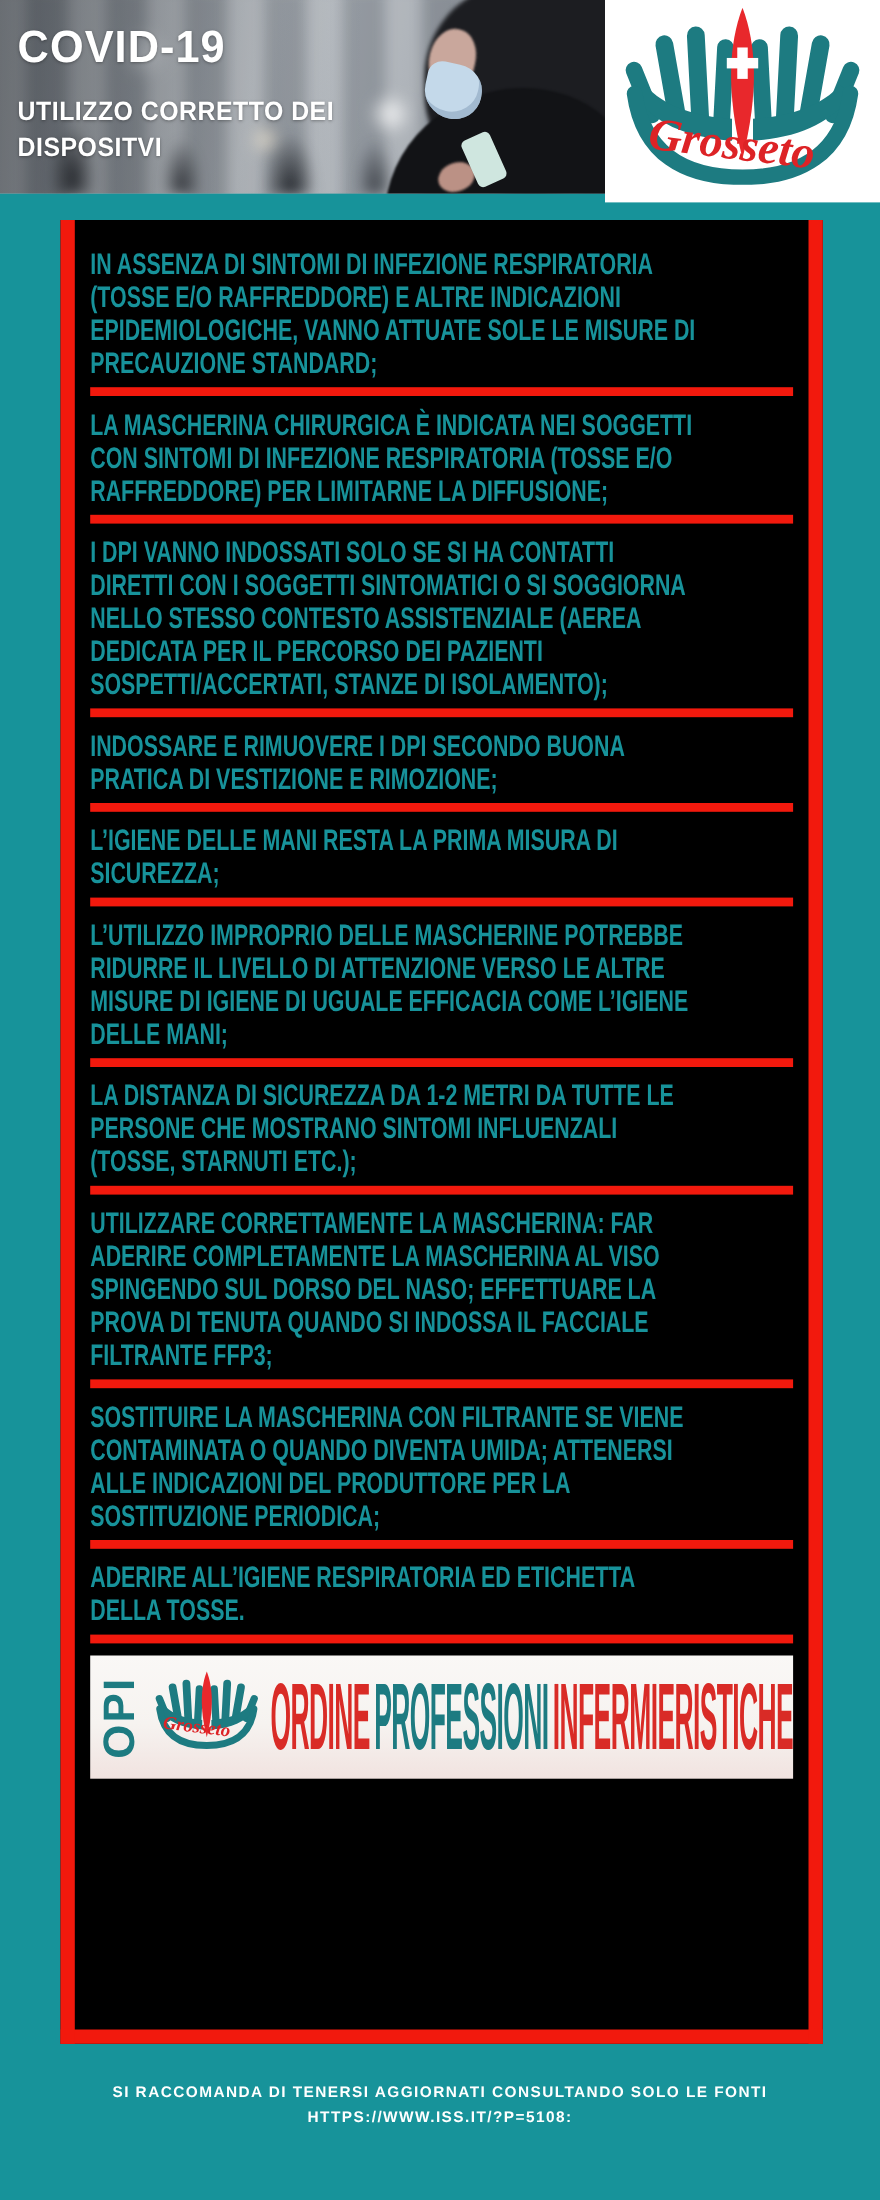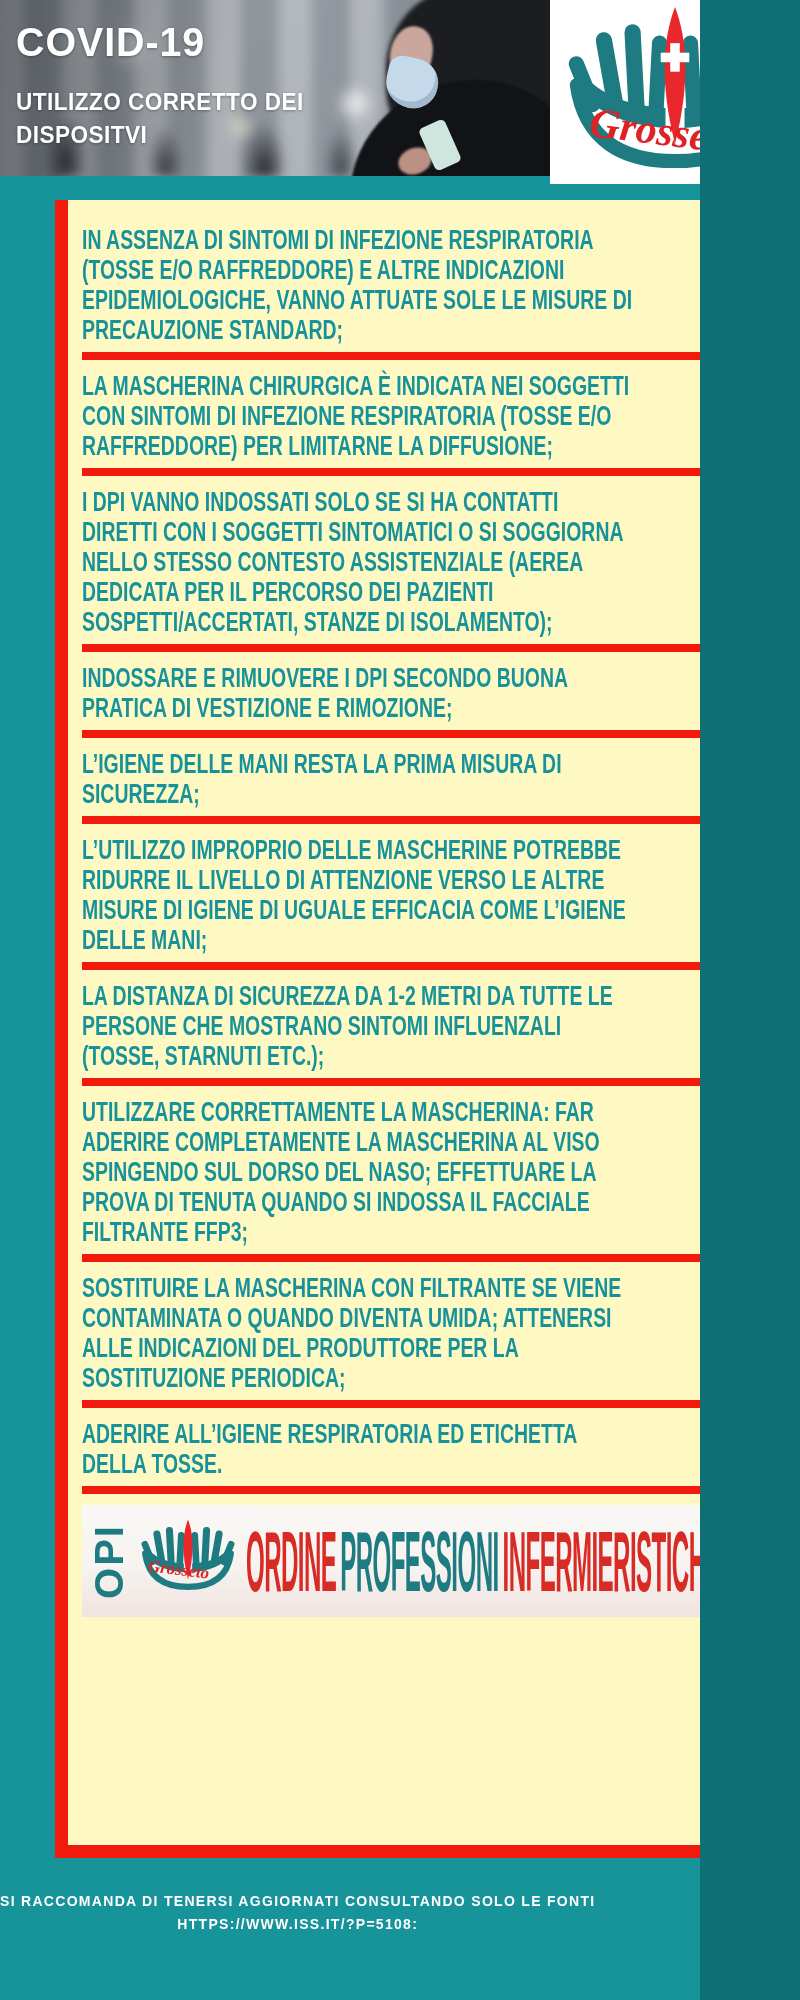--- a/index.html
+++ b/index.html
@@ -1,17 +1,17 @@
 <!DOCTYPE html>
 <html><head>
 <meta charset="utf-8">
 <style>
   html,body{margin:0;padding:0;background:#0f6f75;}
   #poster{
-    position:relative;width:700px;height:2000px;overflow:hidden;
+    position:relative;width:800px;height:2000px;overflow:hidden;
     background:#17939A;font-family:"Liberation Sans",sans-serif;
   }
   
   .photo{position:absolute;left:0;top:0;width:550px;height:176px;overflow:hidden;background:linear-gradient(100deg,#8b9299 0%,#b4bac0 42%,#9aa0a7 70%,#7c828a 100%);}
   .photo .bokeh{position:absolute;inset:-10px;filter:blur(6px);
     background:
       radial-gradient(34px 34px at 64% 58%, rgba(255,255,255,.85), rgba(255,255,255,0) 60%),
       radial-gradient(26px 26px at 44% 70%, rgba(255,245,225,.8), rgba(255,255,255,0) 60%),
       radial-gradient(22px 22px at 80% 66%, rgba(255,240,220,.7), rgba(255,255,255,0) 60%),
       radial-gradient(40px 40px at 25% 30%, rgba(235,238,242,.5), rgba(255,255,255,0) 60%),
@@ -31,37 +31,37 @@
   .woman-hand{position:absolute;right:118px;bottom:2px;width:34px;height:26px;background:#bb9185;border-radius:50%;transform:rotate(-20deg);filter:blur(1px);}
   .photo .shade{position:absolute;inset:0;background:linear-gradient(90deg,rgba(18,20,24,.38),rgba(18,20,24,0) 60%);}
   .header-text{position:absolute;left:16px;top:12px;color:#fff;text-shadow:0 1px 3px rgba(0,0,0,.35);}
   .header-title{font-size:41px;font-weight:800;letter-spacing:1px;line-height:1;margin:10px 0 0 0;transform:scaleX(.96);transform-origin:left;}
   .header-sub{font-size:24px;font-weight:800;letter-spacing:.5px;line-height:33px;margin-top:22px;transform:scaleX(.94);transform-origin:left;}
   
   .logo-box{position:absolute;left:550px;top:0;width:250px;height:184px;background:#fff;}
   .logo-box svg{position:absolute;left:6px;top:4px;width:238px;height:164px;}
   .grosseto-big{position:absolute;left:40px;top:98px;font-family:"Liberation Serif",serif;font-style:italic;font-weight:700;font-size:42px;color:#dd2326;transform:rotate(7deg);transform-origin:left;}
   
-  .panel{position:absolute;left:55px;top:200px;width:693px;height:1658px;box-sizing:border-box;background:#fef9c3;
+  .panel{position:absolute;left:55px;top:200px;width:693px;height:1658px;box-sizing:border-box;background:#000000;
     border-left:13px solid #F2190D;border-right:13px solid #F2190D;border-bottom:13px solid #F2190D;
     padding:25px 14px 0 14px;overflow:hidden;}
   .gline{font-size:27px;font-weight:700;color:#17929A;line-height:30px;white-space:nowrap;transform:scaleX(.72);transform-origin:left;}
   .sep{height:8px;background:#F2190D;margin:7px 0 11px 0;}
   
   .banner{position:relative;margin-top:10px;height:112px;background:linear-gradient(180deg,#faf8f6 0%,#f6f3f0 55%,#f1e3e0 100%);display:flex;align-items:center;overflow:hidden;}
   .opi-vert{width:54px;height:100%;display:flex;align-items:center;justify-content:center;}
   .opi-vert span{transform:rotate(-90deg);font-size:40px;font-weight:800;color:#1D7B81;letter-spacing:2px;}
   .banner-logo{position:relative;width:104px;height:86px;flex:0 0 auto;}
   .banner-logo svg{width:104px;height:72px;}
   .grosseto-small{position:absolute;left:12px;top:42px;font-family:"Liberation Serif",serif;font-style:italic;font-weight:700;font-size:17px;color:#dd2326;transform:rotate(7deg);}
   .banner-words{display:flex;gap:14px;white-space:nowrap;font-size:86px;font-weight:800;line-height:1;transform:scaleX(.28);transform-origin:left center;margin-left:6px;letter-spacing:-2px;}
   .w-red{color:#D92B26;}
   .w-teal{color:#1D7B81;}
   
-  .footer{position:absolute;left:0;top:1858px;width:800px;height:142px;display:flex;align-items:flex-start;}
+  .footer{position:absolute;left:0;top:1858px;width:800px;height:142px;display:flex;align-items:flex-start;justify-content:center;}
   .footer-inner{margin-top:32px;text-align:center;color:#fff;font-size:14px;font-weight:700;letter-spacing:1.3px;line-height:23px;}
   .footer-inner div{white-space:nowrap;}
 </style>
 </head>
 <body>
 
 <div id="poster">
 
   <div class="photo">
     <div class="bokeh"></div>

